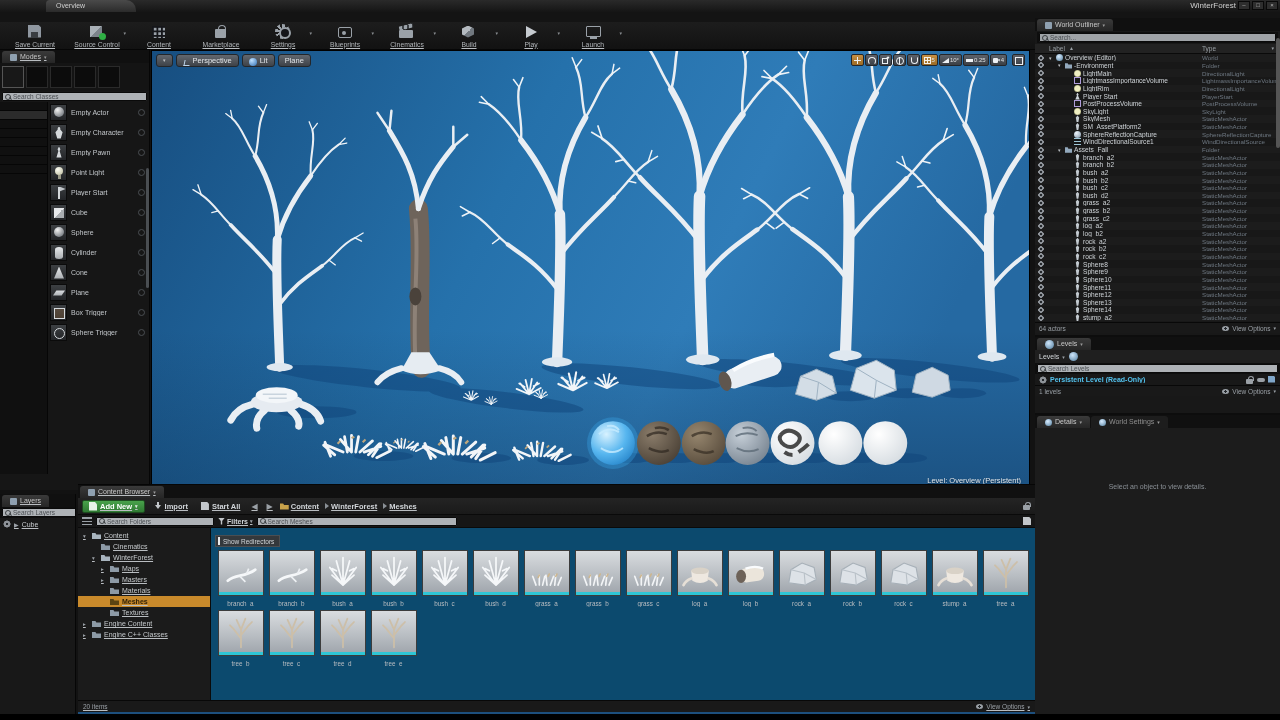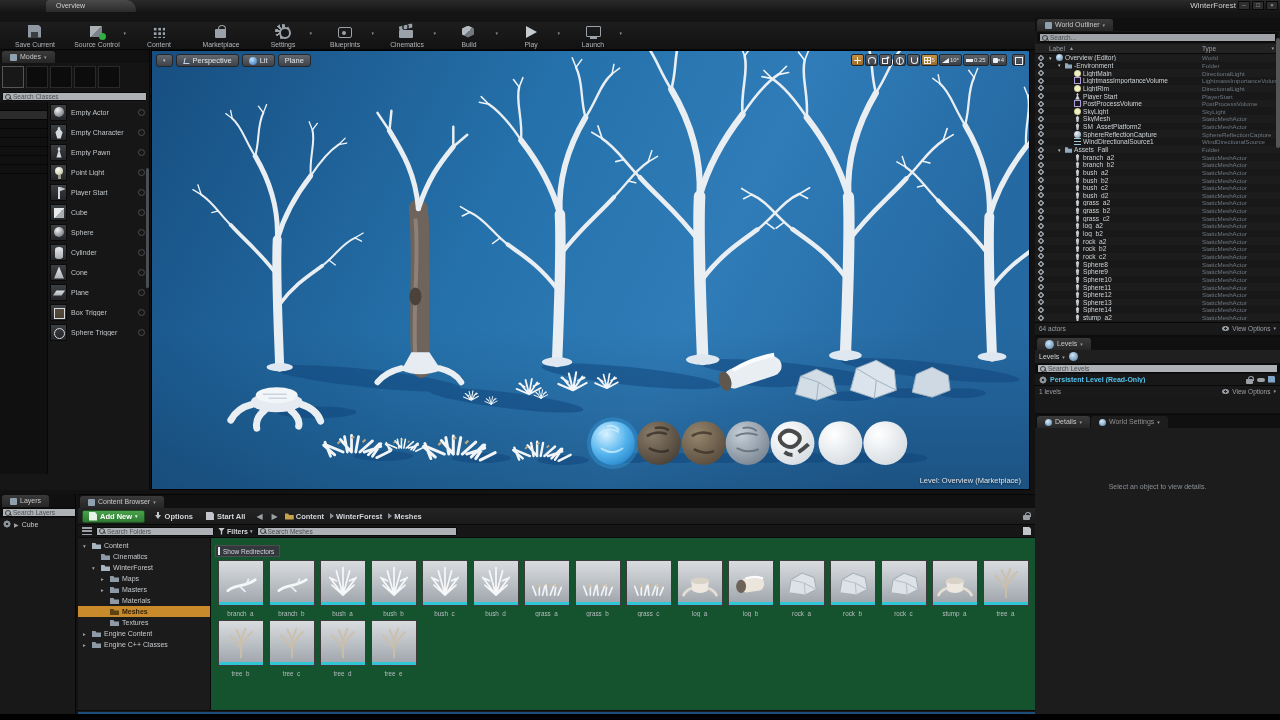--- a/index.html
+++ b/index.html
@@ -1,18 +1,18 @@
 <!DOCTYPE html>
 <html><head>
 <meta charset="utf-8">
 <style>
   *{margin:0;padding:0;box-sizing:border-box;font-family:"Liberation Sans",sans-serif;}
   html,body{width:1280px;height:720px;background:#000;overflow:hidden;}
   #root{position:absolute;inset:0;background:#121212;color:#b9bdc1;}
-  .abs{position:absolute;}
+  .abs{position:absolute;text-decoration:underline;}
   input{outline:none;border:none;}
   
   #titlebar{left:0;top:0;width:1280px;height:12px;background:linear-gradient(#2a2a2a,#151515);}
   #doc-tab{position:absolute;left:46px;top:0;width:90px;height:12px;background:linear-gradient(#4a4a4a,#2b2b2b);border-radius:4px 10px 0 0;color:#cfcfcf;font-size:7px;line-height:12px;padding-left:10px;}
   #win-title{position:absolute;right:44px;top:1px;font-size:8px;color:#cfcfcf;}
   .winbtn{position:absolute;top:1px;width:12px;height:9px;background:#2e2e2e;border:1px solid #090909;color:#bbb;font-size:6px;line-height:7px;text-align:center;}
   #menubar{left:0;top:12px;width:1280px;height:10px;background:#141414;display:flex;gap:2px;padding-left:4px;}
   .menu-item{font-size:7.5px;color:#b5b5b5;padding:1px 7px;}
   #toolbar{left:0;top:22px;width:1035px;height:28px;background:linear-gradient(#1d1d1d,#121212);border-bottom:1px solid #060606;display:flex;align-items:center;padding-left:4px;}
   .tbtn{display:flex;flex-direction:column;align-items:center;width:62px;position:relative;}
@@ -82,21 +82,21 @@
   .th-plane::after{left:2px;top:5px;width:12px;height:7px;background:linear-gradient(#dfe2e5,#9fa4a8);clip-path:polygon(28% 15%,100% 15%,72% 85%,0 85%);}
   .th-box::after{left:3px;top:3px;width:9px;height:9px;border:1px solid #d5d9dc;background:rgba(150,110,70,.35);}
   .th-spherewire::after{left:3px;top:3px;width:9px;height:9px;border:1px solid #d5d9dc;border-radius:50%;}
   .mlabel{flex:1;font-size:7px;color:#c2c6ca;white-space:nowrap;overflow:hidden;}
   .mgrip{width:7px;height:7px;border:1px solid #4a4e52;border-radius:50%;flex:none;margin-right:2px;}
   #modes-scroll{position:absolute;right:0;top:2px;width:3px;height:120px;background:#4a4e52;border-radius:2px;}
   
   #viewport{left:151px;top:50px;width:879px;height:440px;background:#17537f;overflow:hidden;border:1px solid #000;}
   #scene{position:absolute;inset:0;}
   #vp-tl{position:absolute;left:4px;top:3px;display:flex;gap:3px;align-items:center;}
-  .vbtn{background:linear-gradient(#63686f,#3e4248);border:1px solid #23262a;border-radius:3px;color:#e2e5e8;font-size:7.5px;line-height:11px;padding:0 6px;display:flex;align-items:center;gap:3px;white-space:nowrap;}
+  .vbtn{background:linear-gradient(#63686f,#3e4248);border:1px solid #23262a;border-radius:3px;color:#e2e5e8;font-size:7.5px;line-height:11px;padding:0 6px;display:flex;align-items:flex-end;gap:3px;white-space:nowrap;}
   .vbtn .car{font-size:5px;color:#c2c5c8;}
   .persp-ico{width:7px;height:7px;position:relative;}
   .persp-ico::before{content:"";position:absolute;left:1px;top:1px;width:5px;height:5px;border-left:1px solid #bcd3e8;border-bottom:1px solid #bcd3e8;transform:skewX(-12deg);}
   .lit-ico{width:8px;height:8px;border-radius:50%;background:radial-gradient(circle at 35% 30%,#bfe0ff,#2f6fb4);}
   #vp-tr{position:absolute;right:22px;top:3px;display:flex;gap:1px;align-items:center;}
   .sbtn{height:12px;min-width:13px;background:linear-gradient(#5d626a,#3b3f45);border:1px solid #23262a;border-radius:2px;display:flex;align-items:center;justify-content:center;gap:1px;padding:0 2px;color:#dde0e3;font-size:6px;}
   .sbtn.orange{background:linear-gradient(#c79043,#9a6a24);}
   .sico{width:7px;height:7px;position:relative;flex:none;}
   .sico::before,.sico::after{content:"";position:absolute;}
   .si-move::before{left:3px;top:0;width:1.5px;height:7px;background:#eef1f4;}
@@ -154,21 +154,21 @@
   .lv-save::before{content:"";position:absolute;left:0;top:0;width:7px;height:7px;background:#7fa6c9;clip-path:polygon(0 0,78% 0,100% 22%,100% 100%,0 100%);}
   
   #details{position:absolute;left:0;top:397px;width:100%;height:299px;background:#1c1c1c;}
   #details-empty{margin-top:55px;text-align:center;font-size:7px;color:#8a9096;}
   .d-ico{width:7px;height:7px;border-radius:50%;background:radial-gradient(circle at 40% 35%,#d8ecff,#54809f);display:inline-block;}
   
   #layers{left:0;top:494px;width:76px;height:220px;background:#181818;border-right:1px solid #060606;overflow:hidden;}
   .lay-row{display:flex;align-items:center;gap:3px;padding:2px 3px;font-size:7px;color:#c6cacd;}
   .lay-arrow{font-size:6px;color:#9aa0a6;}
   
-  #cb{left:78px;top:494px;width:957px;height:220px;background:#14532d;border-top:1px solid #060606;}
+  #cb{left:78px;top:484px;width:957px;height:220px;background:#0c4a6e;border-top:1px solid #060606;}
   #cb-toolbar{display:flex;align-items:center;gap:5px;height:17px;background:linear-gradient(#242424,#1a1a1a);padding:0 4px;border-bottom:1px solid #0a0a0a;}
   #addnew{display:flex;align-items:center;gap:3px;background:linear-gradient(#4aא,#333);background:linear-gradient(#49a24b,#2f7a33);border:1px solid #1d4c1f;border-radius:2px;color:#fff;font-size:7.5px;font-weight:bold;padding:1px 6px;height:13px;}
   .addnew-ico{width:8px;height:9px;background:#e8f3e8;clip-path:polygon(0 0,70% 0,100% 30%,100% 100%,0 100%);}
   .cb-btn{display:flex;align-items:center;gap:3px;font-size:7.5px;font-weight:bold;color:#d2d6da;padding:0 4px;}
   .imp-ico{width:8px;height:8px;position:relative;}
   .imp-ico::before{content:"";position:absolute;left:3px;top:0;width:2px;height:5px;background:#c2c6ca;}
   .imp-ico::after{content:"";position:absolute;left:1px;top:3px;border-left:3px solid transparent;border-right:3px solid transparent;border-top:4px solid #c2c6ca;}
   .sav-ico{width:8px;height:8px;background:#c2c6ca;clip-path:polygon(0 0,78% 0,100% 22%,100% 100%,0 100%);}
   .navarr{font-size:8px;color:#9aa0a6;padding:0 2px;}
   #crumbbar{display:flex;align-items:center;gap:2px;flex:1;}
@@ -575,21 +575,21 @@
           <span>0.25</span>
         </div>
       <div class="sbtn">
           <span class="sico si-cam"></span>
           <span>4</span>
         </div>
     </div>
     <div id="vp-max" class="sbtn">
         <span class="sico si-max"></span>
       </div>
-    <div id="vp-level">Level: Overview (Marketplace)</div>
+    <div id="vp-level">Level: Overview (Persistent)</div>
   </div>
 
   <div id="rightcol" class="abs">
 
     <div id="outliner">
       <div class="tabstrip">
         <div class="tab">
           <span class="ticon"></span>
           <span>World Outliner</span>
           <span class="tcar">▾</span>
@@ -989,21 +989,21 @@
       </div>
     </div>
     <div id="cb-toolbar">
       <div id="addnew">
         <span class="addnew-ico"></span>
         <span>Add New</span>
         <span class="caret-s" style="color:#dfe8df">▾</span>
       </div>
       <div class="cb-btn">
         <span class="imp-ico"></span>
-        <span>Options</span>
+        <span>Import</span>
       </div>
       <div class="cb-btn">
         <span class="sav-ico"></span>
         <span>Start All</span>
       </div>
       <span class="navarr">◀</span>
       <span class="navarr">▶</span>
       <div id="crumbbar">
 
       <div class="crumb">

